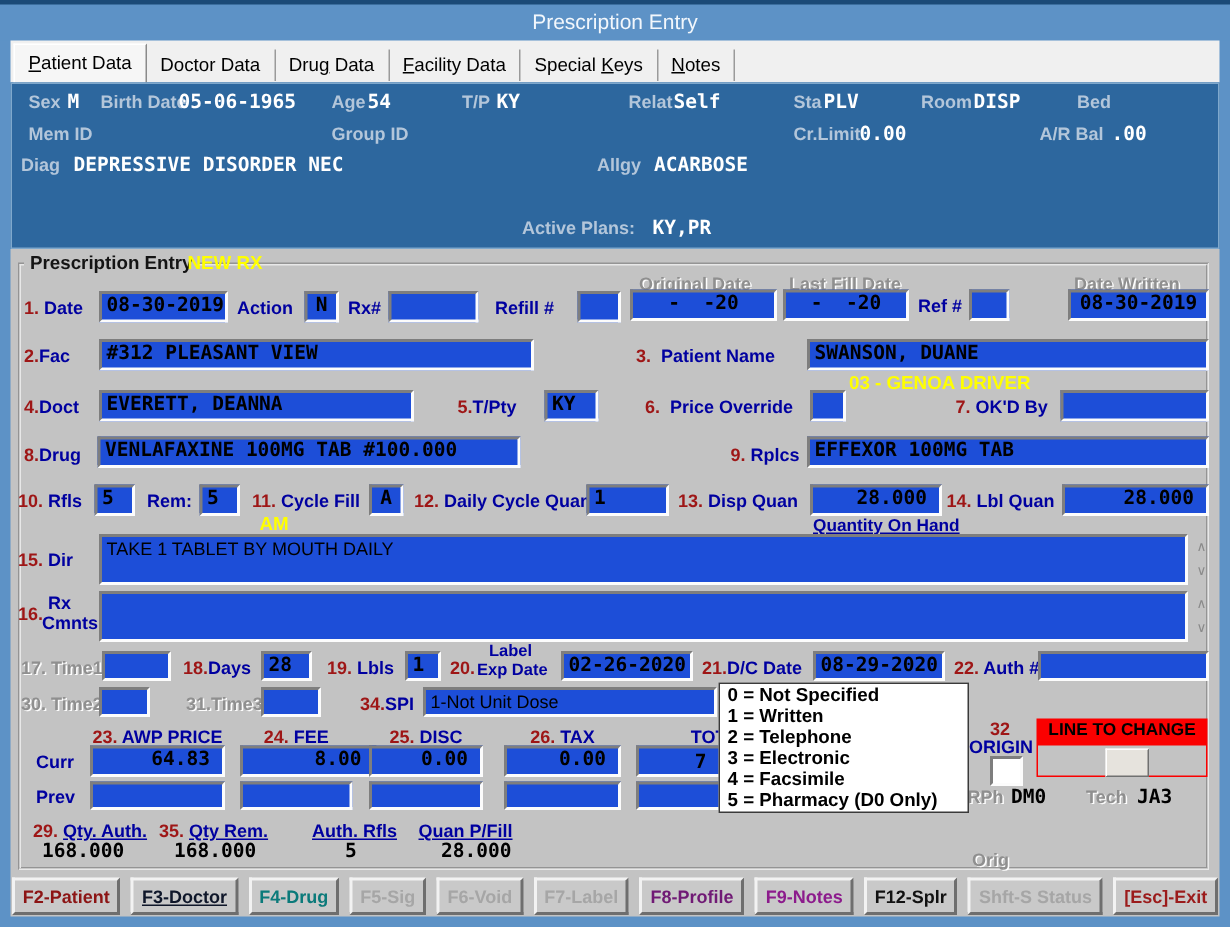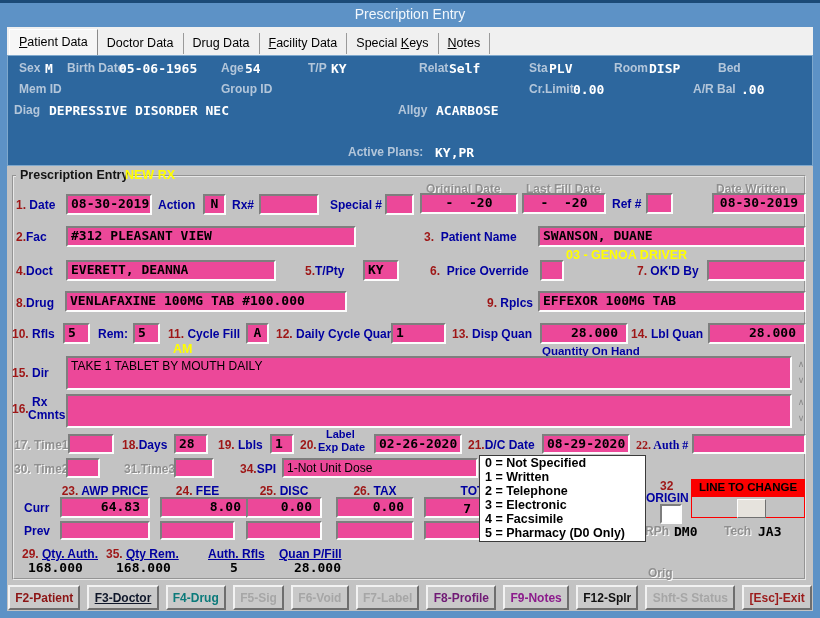--- a/index.html
+++ b/index.html
@@ -20,21 +20,21 @@
   
   .main{left:7px;top:166px;width:806px;height:445px;background:#c3c3c3;}
   .groupbox{position:absolute;left:12px;top:175px;width:794px;height:405px;border:2px groove #e8e8e8;box-sizing:border-box;}
   .gtitle{position:absolute;left:16px;top:168px;background:#c3c3c3;padding:0 4px;font-weight:bold;font-size:12.5px;color:#141414;}
   .flag{position:absolute;color:#ffff00;font-weight:bold;font-size:12.5px;white-space:pre;}
   .ln{position:absolute;font-weight:bold;font-size:12px;white-space:pre;}
   .num{color:#9e1616;}
   .blu{color:#0000a0;}
   .gry{color:#8f8f8f;text-shadow:1px 1px 0 #fdfdfd;}
   .u{text-decoration:underline;}
-  .box{position:absolute;background:#ec4899;border-top:2px solid #7e7e7e;border-left:2px solid #7e7e7e;border-bottom:2px solid #fcfcfc;border-right:2px solid #fcfcfc;box-sizing:border-box;font:bold 13px "DejaVu Sans Mono",monospace;color:#000;padding:0 3px;height:21px;line-height:16px;white-space:pre;overflow:hidden;}
+  .box{position:absolute;background:#1d4ed8;border-top:2px solid #7e7e7e;border-left:2px solid #7e7e7e;border-bottom:2px solid #fcfcfc;border-right:2px solid #fcfcfc;box-sizing:border-box;font:bold 13px "DejaVu Sans Mono",monospace;color:#000;padding:0 3px;height:21px;line-height:16px;white-space:pre;overflow:hidden;}
   .box.white{background:#fff;}
   .box.ar{text-align:right;padding-right:8px;}
   .box.ac{text-align:center;}
   .box.sans{font:12px "Liberation Sans",sans-serif;line-height:16px;}
   .chev{position:absolute;width:14px;text-align:center;color:#8a8a8a;font-size:9px;line-height:9px;cursor:default;}
   .valtxt{position:absolute;font:bold 13px "DejaVu Sans Mono",monospace;color:#000;white-space:pre;}
   .hdr{position:absolute;text-align:center;font-weight:bold;font-size:12px;white-space:pre;}
   .dropdown{position:absolute;left:479px;top:455px;width:167px;height:87px;background:#fff;border:1px solid #3a3a3a;box-sizing:border-box;z-index:40;}
   .dd-item{height:14px;line-height:14px;padding-left:5px;font-weight:bold;font-size:12.5px;color:#000;white-space:pre;cursor:default;}
   .redbanner{position:absolute;left:691px;top:479px;width:114px;height:17px;background:#fb0000;color:#000;font-weight:bold;font-size:11.5px;text-align:center;line-height:17px;}
@@ -101,21 +101,21 @@
   <div class="groupbox"></div>
   <div class="gtitle">Prescription Entry</div>
   <div class="flag" style="left:125px;top:168px;">NEW RX</div>
 
   <span class="ln" style="left:16px;top:198px;"><span class="num">1.</span> <span class="blu">Date</span></span>
   <div class="box" style="left:66px;top:194px;width:86px;">08-30-2019</div>
   <span class="ln blu" style="left:158px;top:198px;">Action</span>
   <div class="box ac" style="left:203px;top:194px;width:23px;">N</div>
   <span class="ln blu" style="left:232px;top:198px;">Rx#</span>
   <div class="box" style="left:259px;top:194px;width:60px;"></div>
-  <span class="ln blu" style="left:330px;top:198px;">Special #</span>
+  <span class="ln blu" style="left:330px;top:198px;">Refill #</span>
   <div class="box" style="left:385px;top:194px;width:29px;"></div>
   <span class="ln gry" style="left:426px;top:182px;">Original Date</span>
   <div class="box ac" style="left:420px;top:193px;width:98px;">-  -20</div>
   <span class="ln gry" style="left:526px;top:182px;">Last Fill Date</span>
   <div class="box ac" style="left:522px;top:193px;width:84px;">-  -20</div>
   <span class="ln blu" style="left:612px;top:197px;">Ref #</span>
   <div class="box" style="left:646px;top:193px;width:27px;"></div>
   <span class="ln gry" style="left:716px;top:182px;">Date Written</span>
   <div class="box ac" style="left:712px;top:193px;width:94px;">08-30-2019</div>
 
@@ -171,21 +171,21 @@
   <span class="ln" style="left:122px;top:438px;text-align:center;"><span class="num">18.</span><span class="blu">Days</span></span>
   <div class="box" style="left:174px;top:434px;width:34px;height:20px;">28</div>
   <span class="ln" style="left:218px;top:438px;"><span class="num">19.</span> <span class="blu">Lbls</span></span>
   <div class="box" style="left:270px;top:434px;width:24px;height:20px;">1</div>
   <span class="ln num" style="left:300px;top:438px;">20.</span>
   <span class="ln blu" style="left:326px;top:428px;font-size:11px;">Label</span>
   <span class="ln blu" style="left:318px;top:441px;font-size:11px;">Exp Date</span>
   <div class="box" style="left:374px;top:434px;width:88px;height:20px;">02-26-2020</div>
   <span class="ln" style="left:468px;top:438px;"><span class="num">21.</span><span class="blu">D/C Date</span></span>
   <div class="box" style="left:542px;top:434px;width:88px;height:20px;">08-29-2020</div>
-  <span class="ln" style="left:636px;top:438px;font-family:Liberation Serif, serif;"><span class="num">22.</span> <span class="blu">Auth #</span></span>
+  <span class="ln" style="left:636px;top:438px;"><span class="num">22.</span> <span class="blu">Auth #</span></span>
   <div class="box" style="left:692px;top:434px;width:114px;height:20px;"></div>
 
   <span class="ln gry" style="left:14px;top:462px;"><span>30.</span> <span>Time2</span></span>
   <div class="box" style="left:66px;top:458px;width:34px;height:20px;"></div>
   <span class="ln gry" style="left:124px;top:462px;"><span>31.</span><span>Time3</span></span>
   <div class="box" style="left:174px;top:458px;width:40px;height:20px;"></div>
   <span class="ln" style="left:240px;top:462px;"><span class="num">34.</span><span class="blu">SPI</span></span>
   <div class="box sans" style="left:282px;top:458px;width:196px;height:20px;">1-Not Unit Dose</div>
 
   <div class="hdr" style="left:45px;top:484px;width:120px;"><span class="num">23.</span> <span class="blu">AWP PRICE</span></div>

